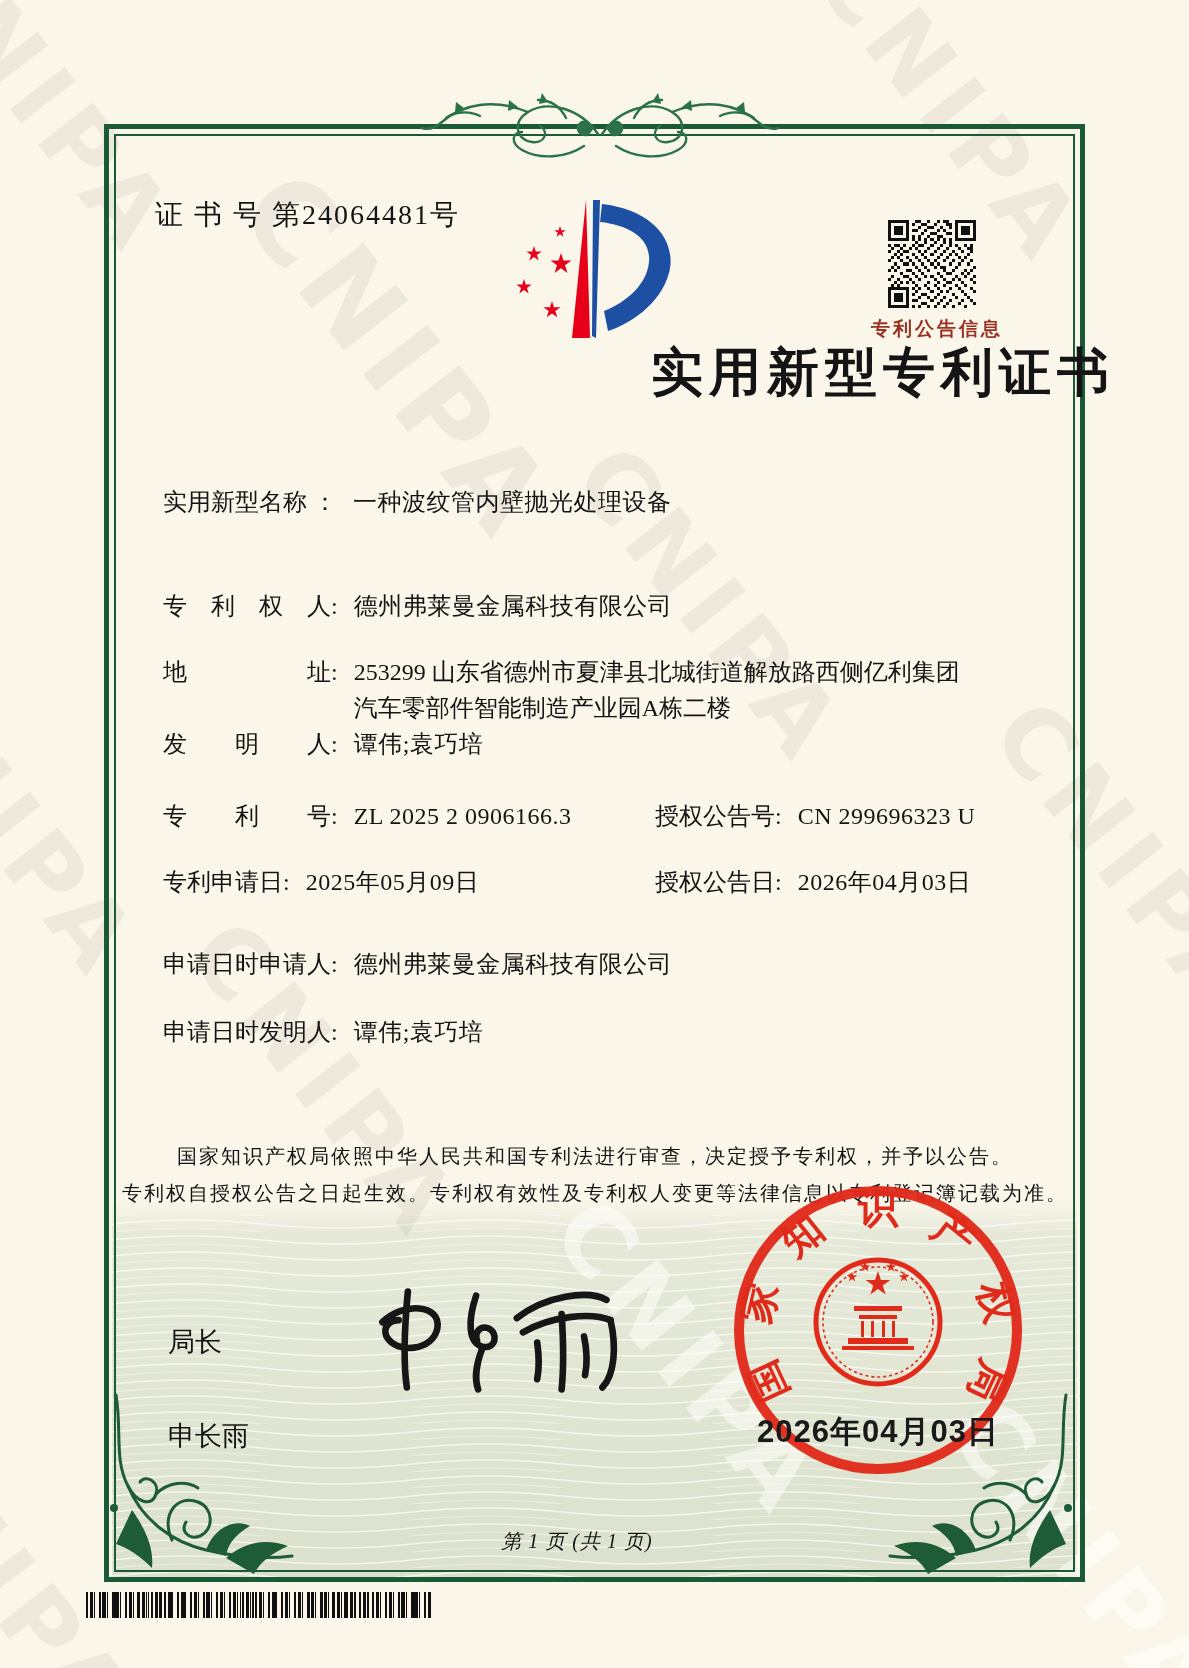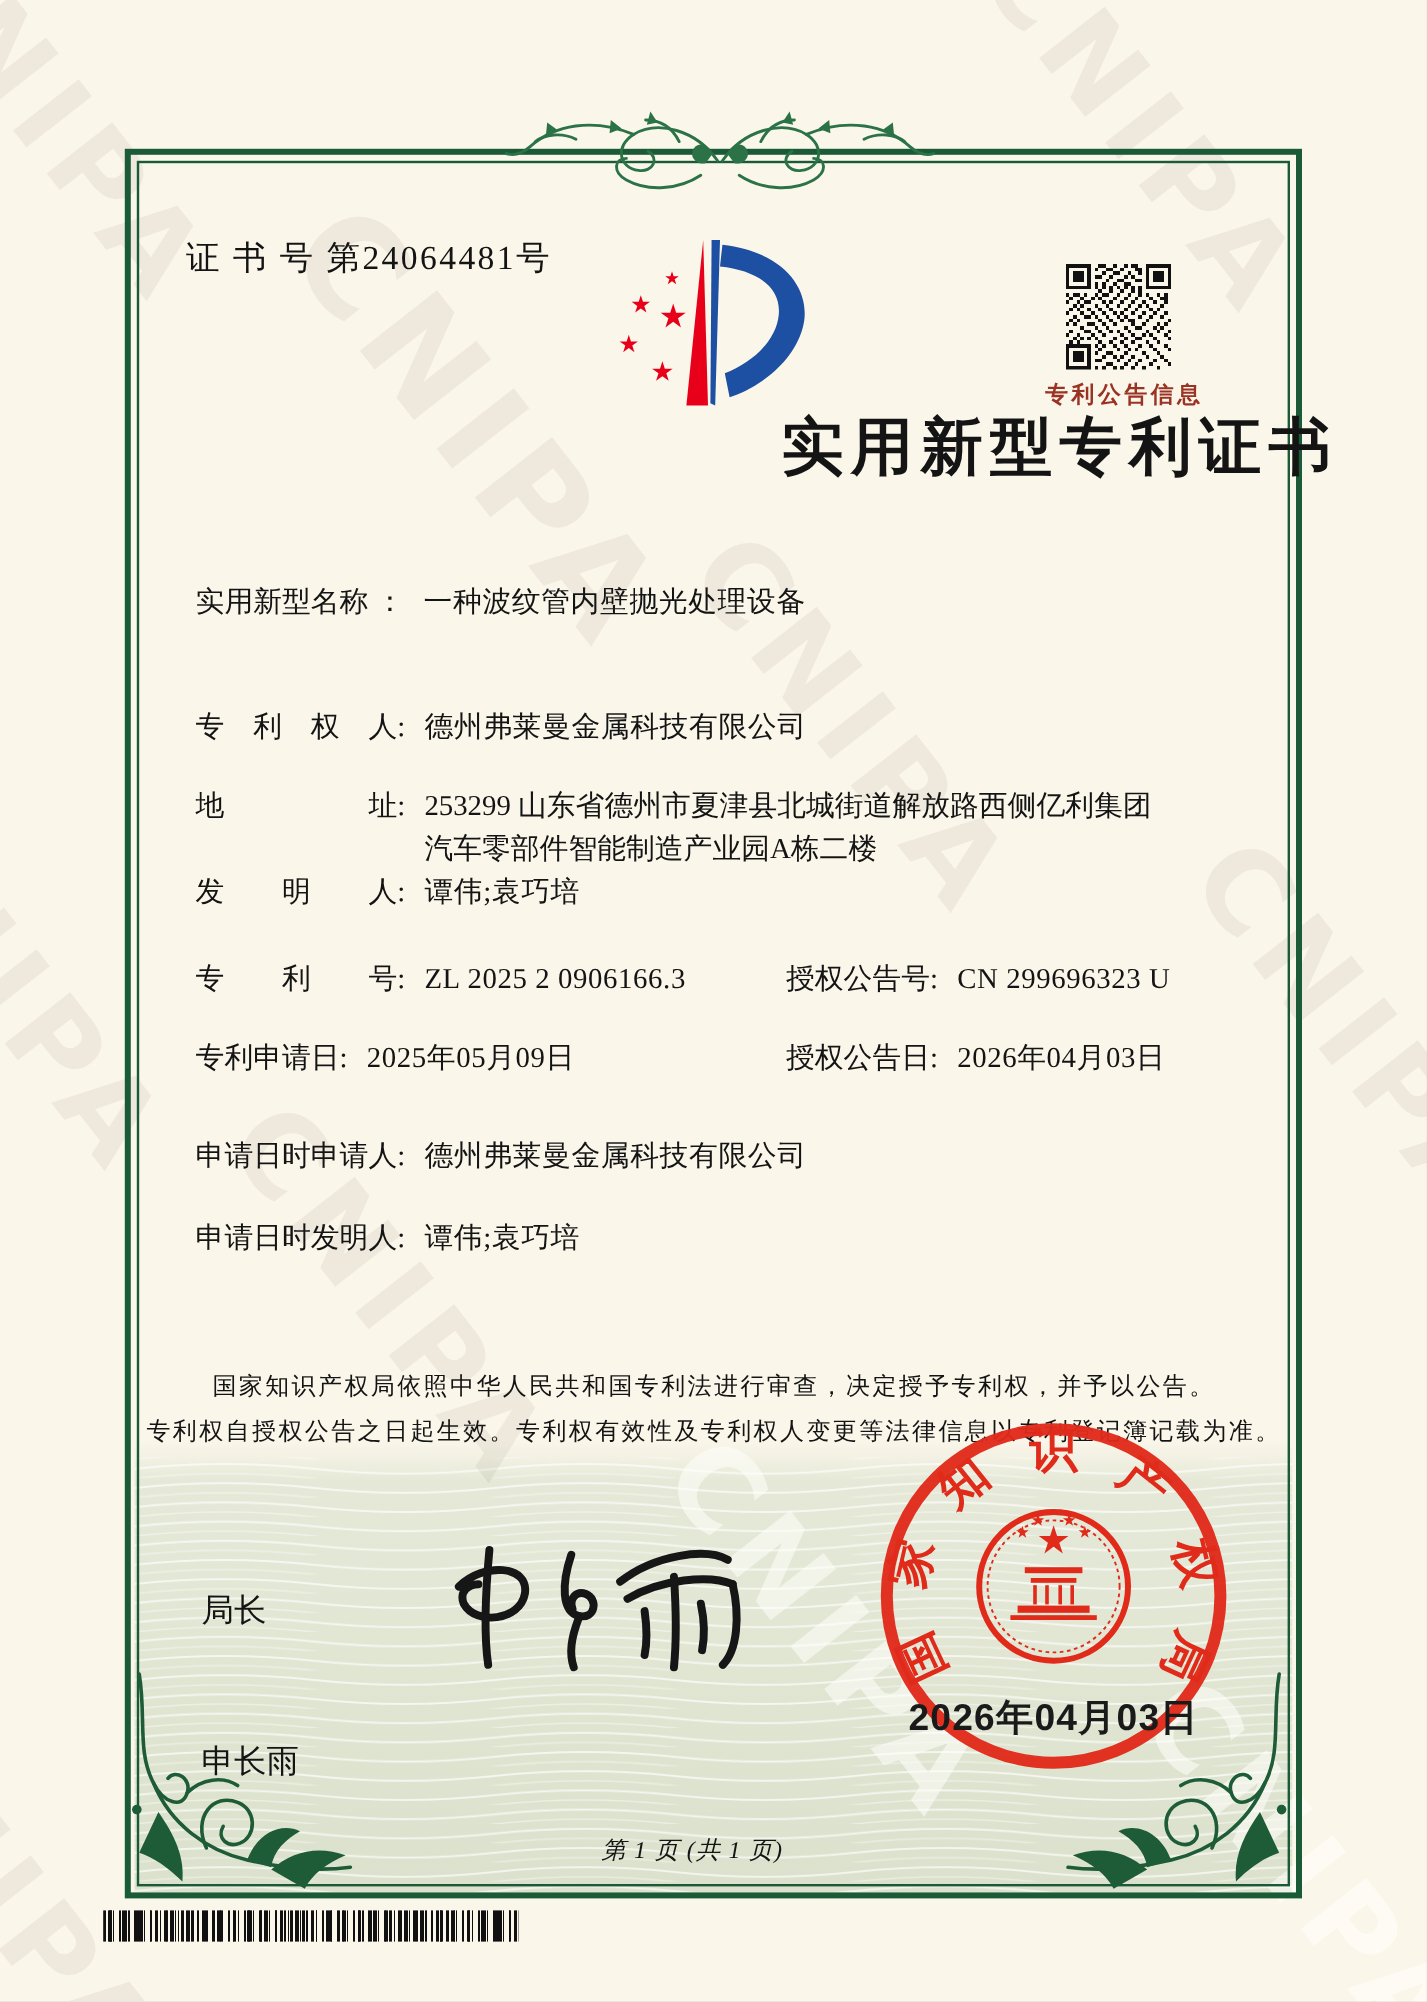--- a/index.html
+++ b/index.html
@@ -30,21 +30,21 @@
   .row .lbl{display:inline-block;text-align:center;}
   .row .val{margin-left:16px;letter-spacing:0.5px;}
   .row .pair2{position:absolute;left:492px;top:0;}
   .addr-val{display:inline-block;vertical-align:top;margin-left:16px;white-space:normal;width:680px;}
   
   .statement{position:absolute;left:120px;top:1138px;width:950px;text-align:center;
              font-size:20px;letter-spacing:2px;line-height:37px;}
   .statement .ln{display:block;}
   
   .sig-title{position:absolute;left:168px;top:1324px;font-size:27px;font-family:"Liberation Sans","DejaVu Sans",sans-serif;}
-  .sig-name{position:absolute;left:168px;top:1450px;font-size:27px;font-family:"Liberation Sans","DejaVu Sans",sans-serif;}
+  .sig-name{position:absolute;left:168px;top:1418px;font-size:27px;font-family:"Liberation Sans","DejaVu Sans",sans-serif;}
   .sig-script{position:absolute;left:362px;top:1282px;}
   .seal{position:absolute;left:728px;top:1180px;}
   .footer{position:absolute;left:107px;top:1528px;width:940px;text-align:center;font-size:20px;letter-spacing:1px;font-style:italic;}
   .barcode{position:absolute;left:86px;top:1592px;width:346px;height:26px;background:
      repeating-linear-gradient(90deg,#101010 0 2px,transparent 2px 4px,#101010 4px 7px,transparent 7px 8px,#101010 8px 9px,transparent 9px 13px),
      repeating-linear-gradient(90deg,transparent 0 5px,#101010 5px 7px,transparent 7px 16px,#101010 16px 17px,transparent 17px 23px);}
   .ornament{position:absolute;pointer-events:none;}
   .dragons{left:420px;top:88px;}
   .corner-bl{left:102px;top:1390px;}
   .corner-br{left:880px;top:1390px;transform:scaleX(-1);}

